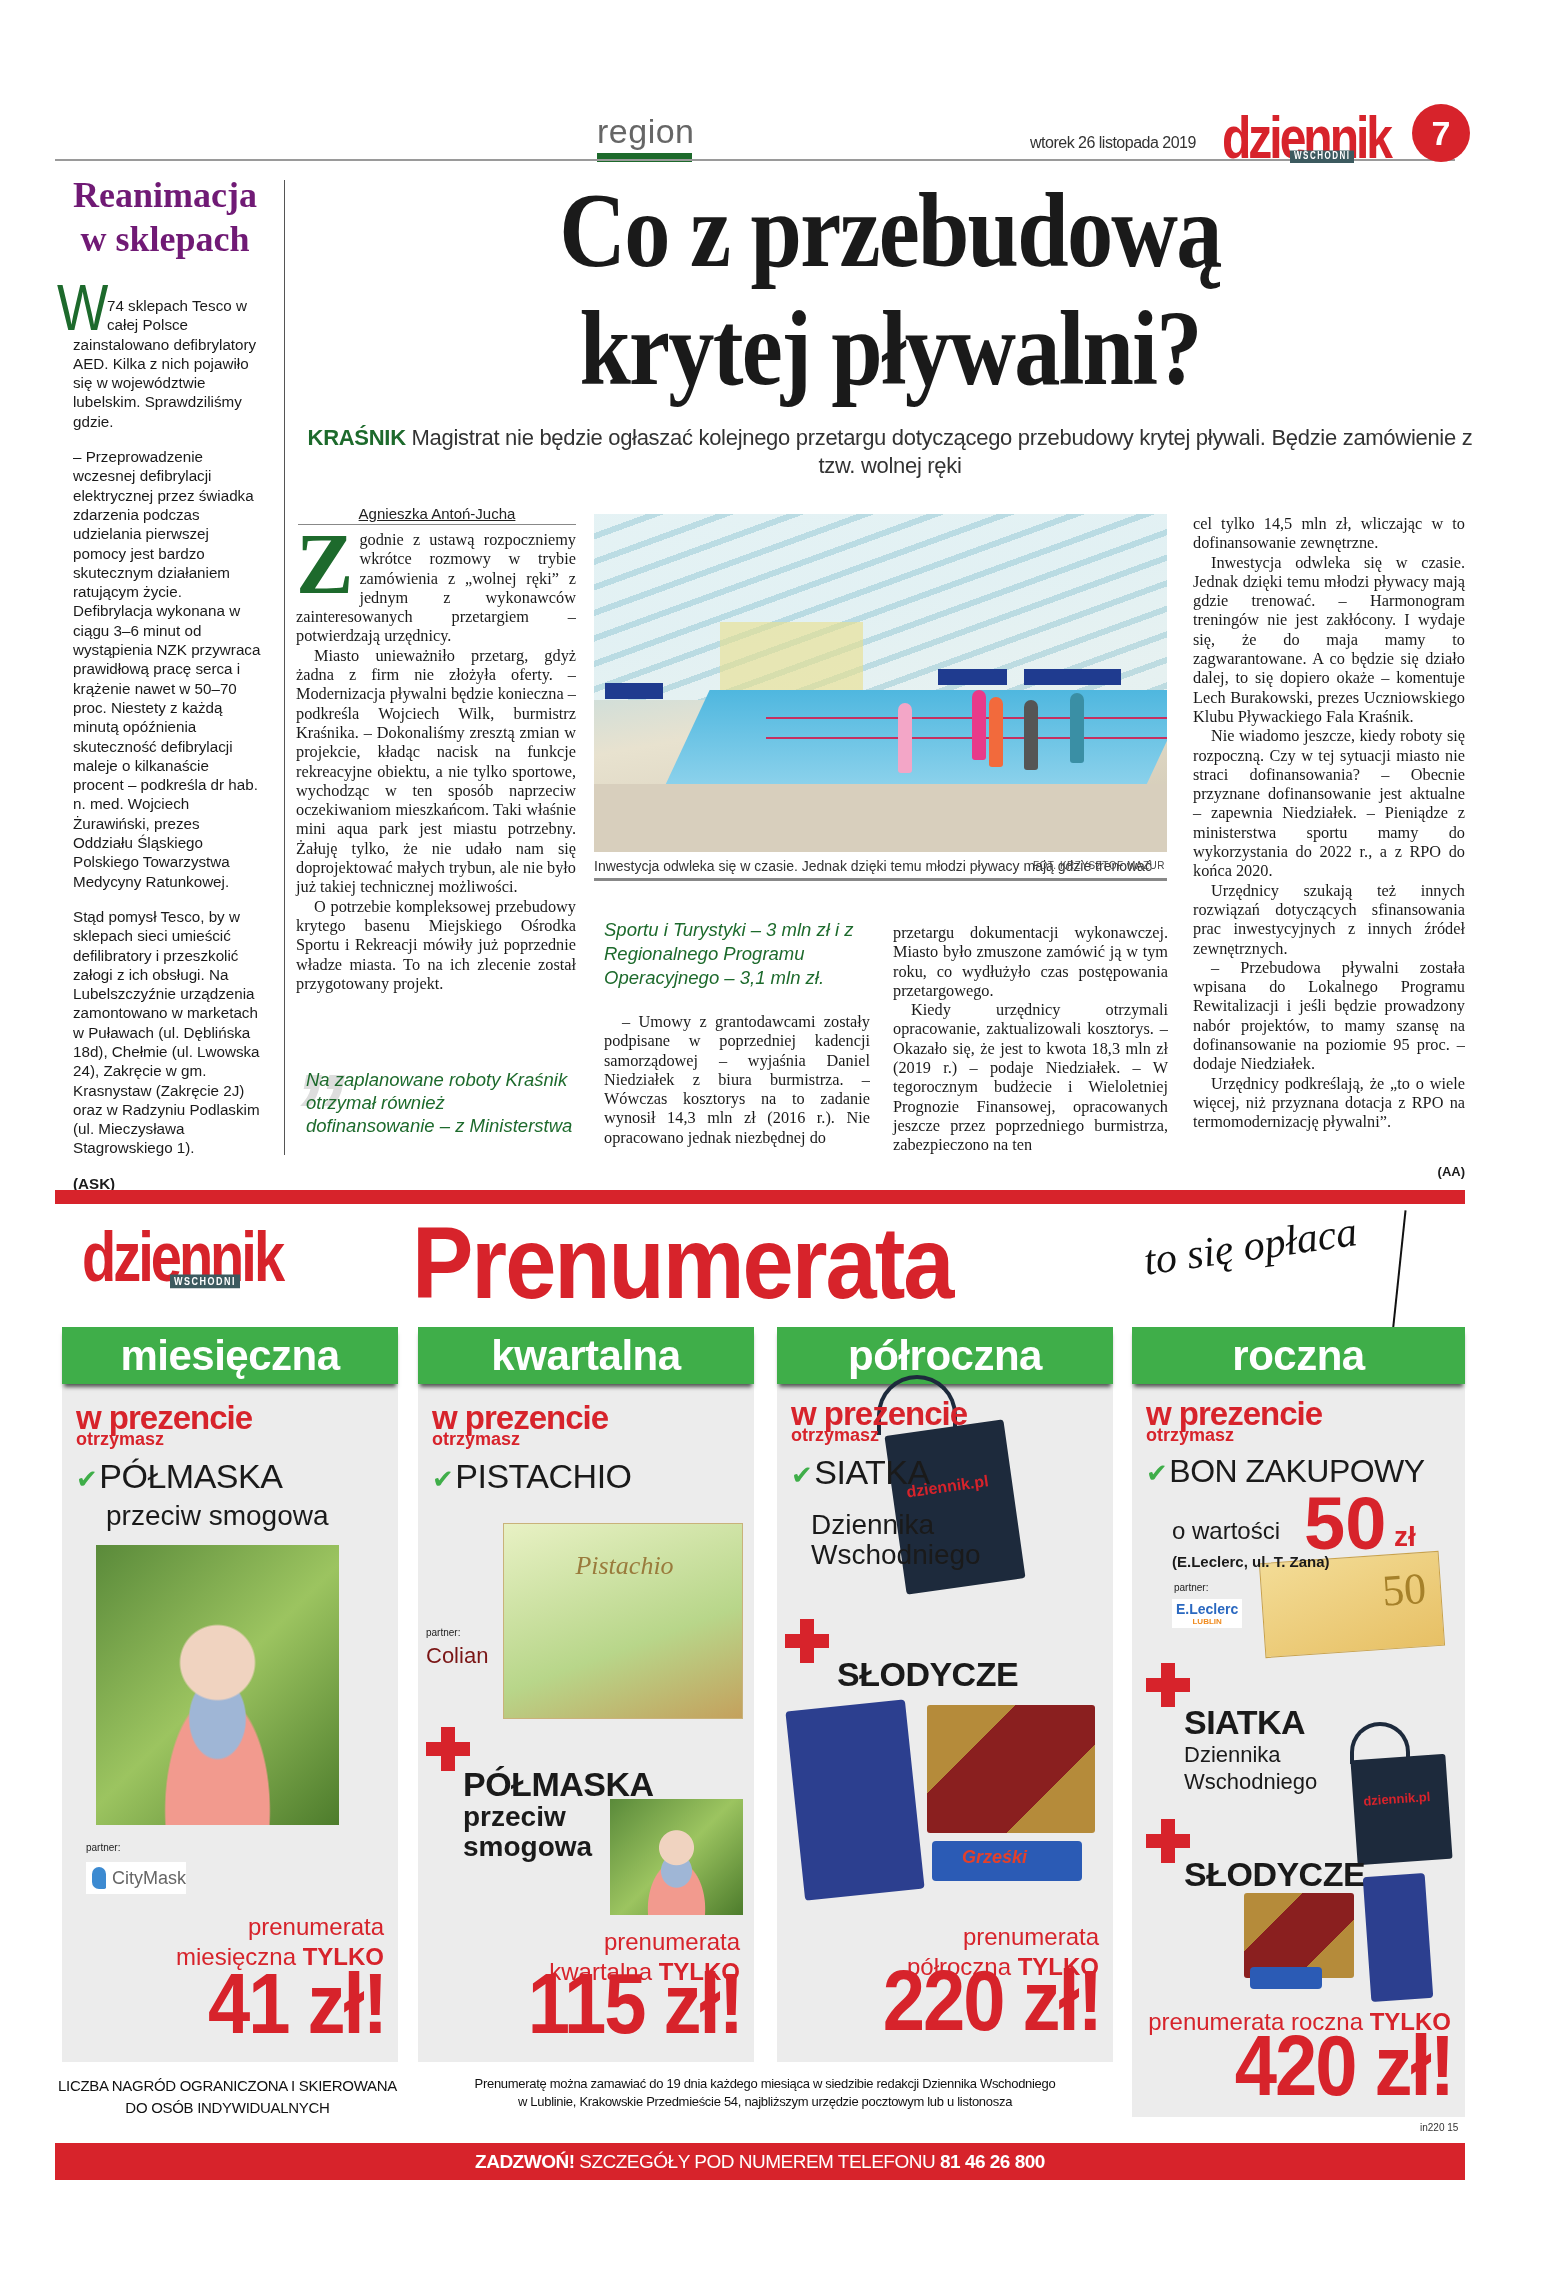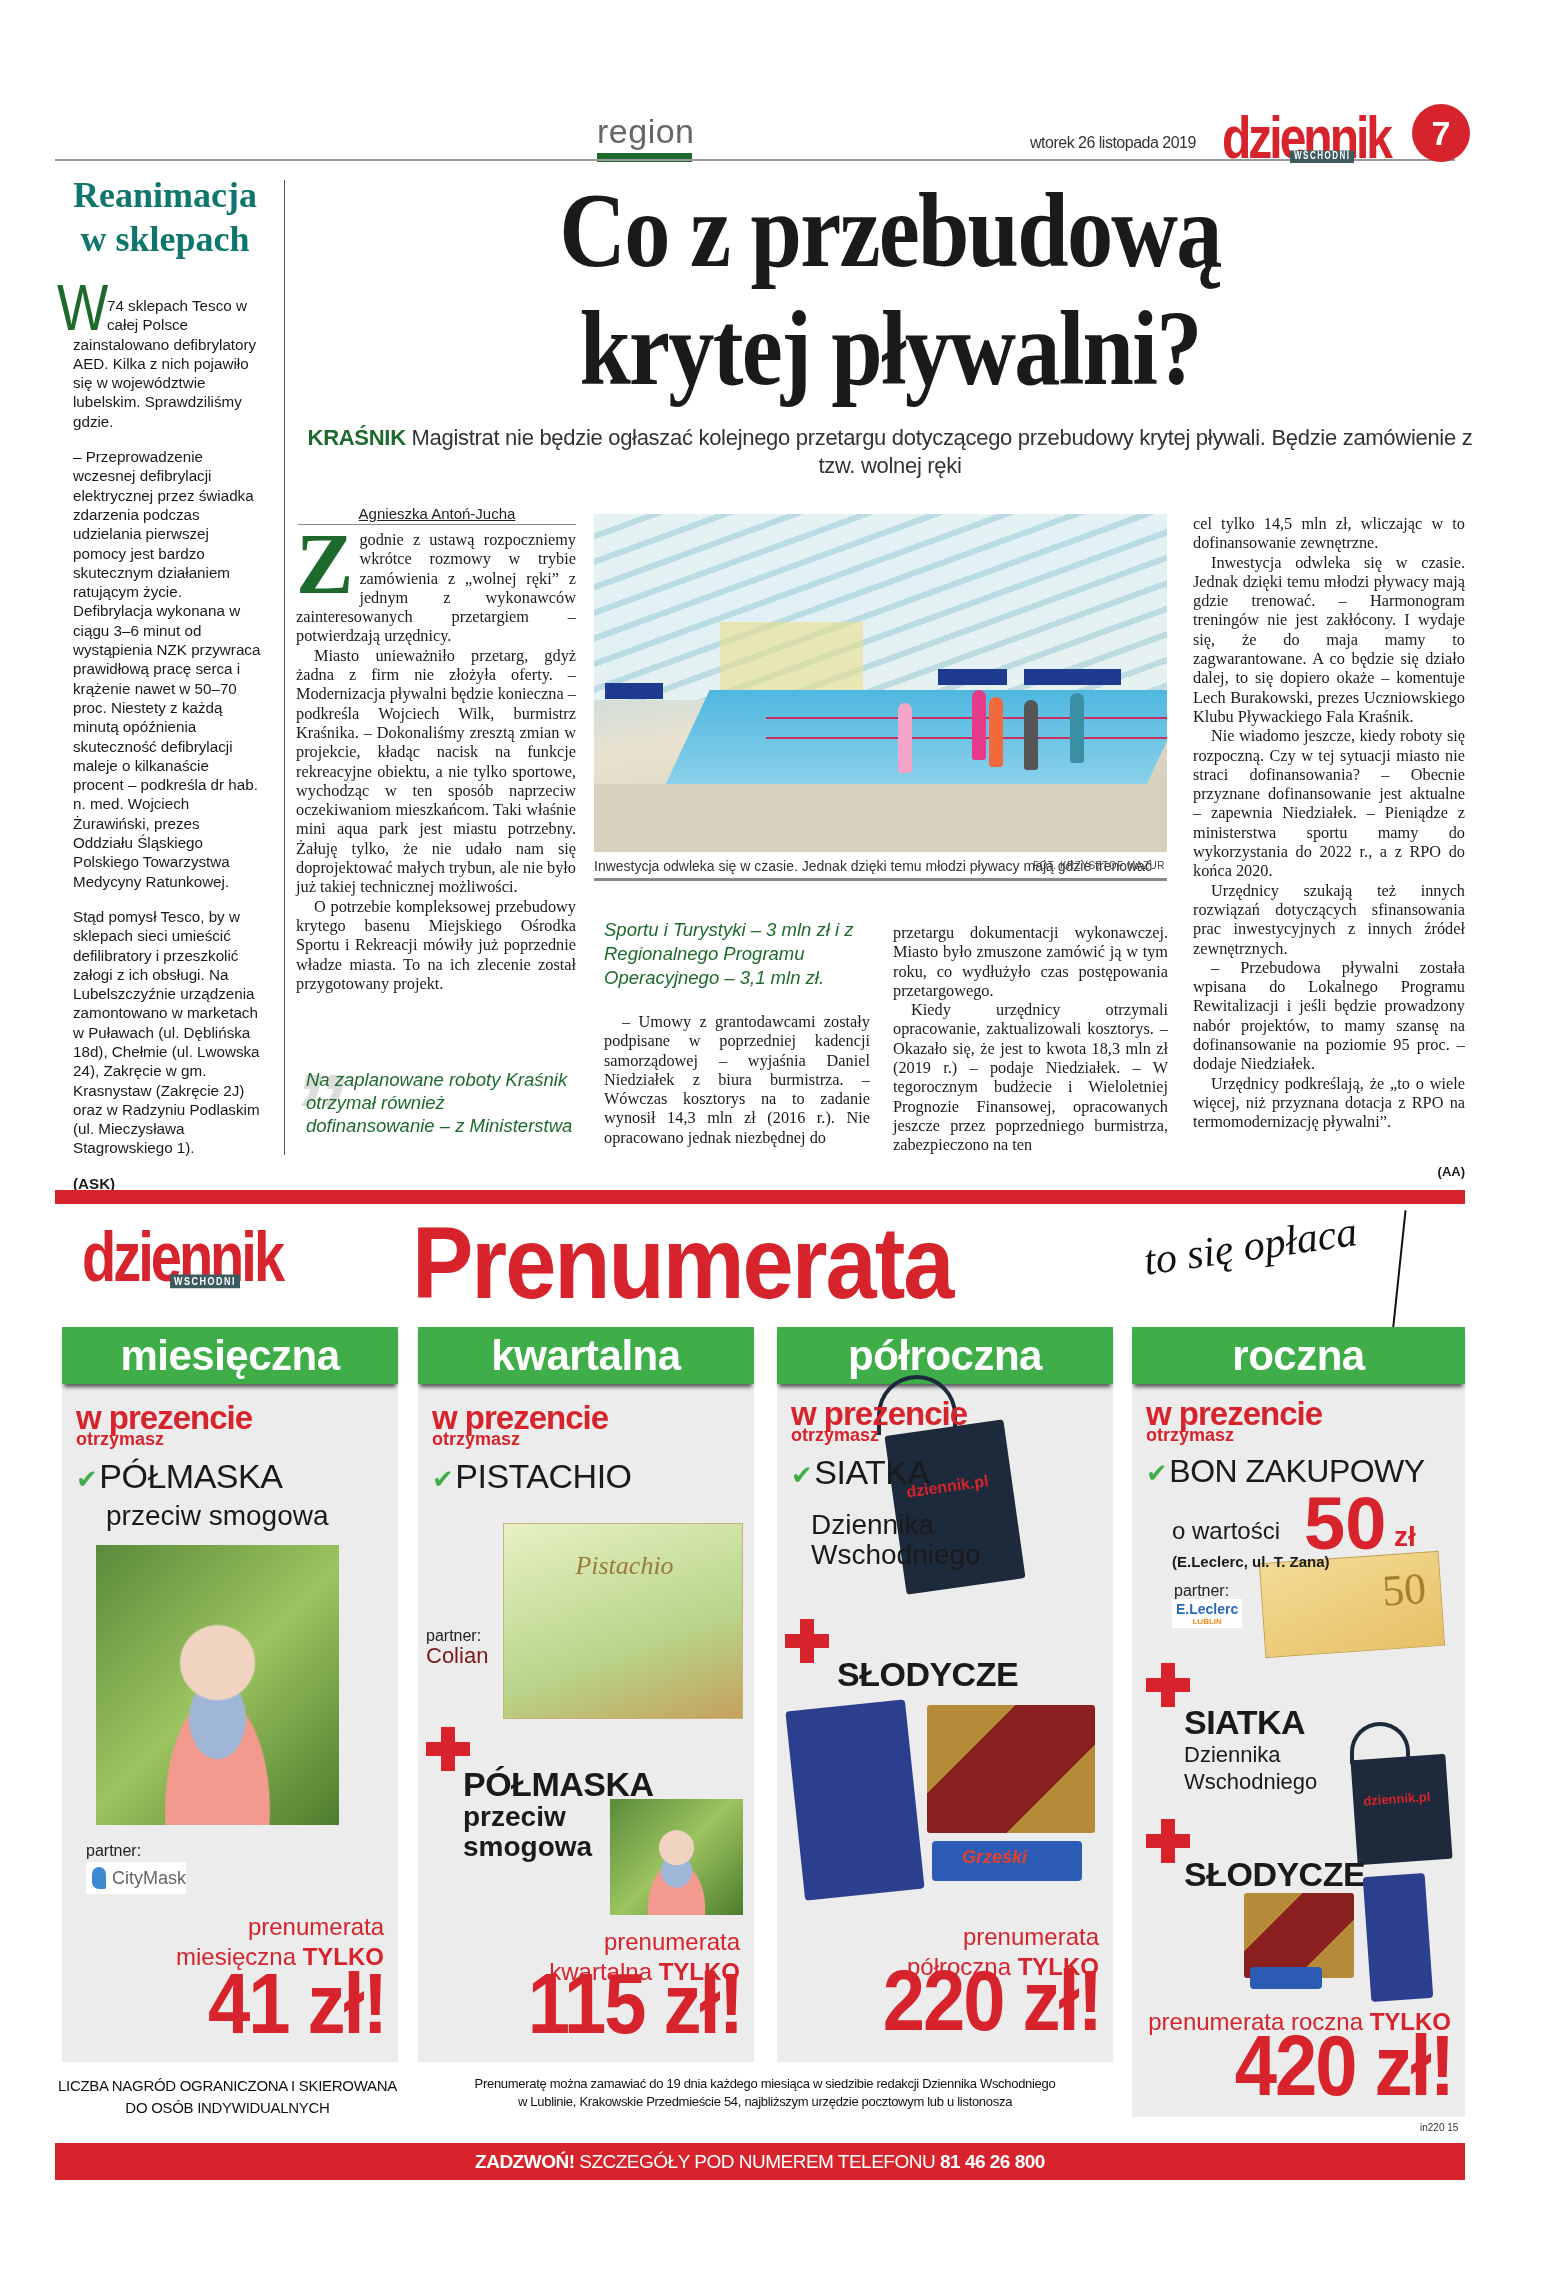--- a/index.html
+++ b/index.html
@@ -14,21 +14,21 @@
   .section-bar { left: 597px; top: 153px; width: 95px; height: 9px; background: #1d6a2c; }
   .date { left: 1030px; top: 134px; font-family: "Liberation Sans", sans-serif; font-size: 16px; color: #333; letter-spacing: -0.5px; }
   .logo { font-family: "Liberation Sans", sans-serif; font-weight: 900; color: #d7232b; letter-spacing: -3px; transform: scaleY(1.25); transform-origin: left top; line-height: 1; }
   .logo-top { left: 1222px; top: 108px; font-size: 48px; }
   .logo-sub { position: absolute; background: #3c5a5f; color: #fff; font-size: 8px; letter-spacing: 1.5px; padding: 1px 4px; font-weight: 700; }
   .logo-top .logo-sub { left: 68px; top: 34px; }
   .page-num { left: 1412px; top: 104px; width: 58px; height: 58px; border-radius: 50%; background: #d7232b; color: #fff; font-family: "Liberation Sans", sans-serif; font-weight: 700; font-size: 34px; display: flex; align-items: center; justify-content: center; }
 
   
   .side-divider { left: 284px; top: 180px; width: 1px; height: 975px; background: #555; }
-  .side-title { left: 55px; top: 173px; width: 220px; text-align: center; font-family: "Liberation Serif", serif; font-weight: 700; font-size: 36px; line-height: 44px; color: #0f766e; }
+  .side-title { left: 55px; top: 173px; width: 220px; text-align: center; font-family: "Liberation Serif", serif; font-weight: 700; font-size: 36px; line-height: 44px; color: #701a75; }
   .side-body { left: 57px; top: 280px; width: 222px; font-family: "Liberation Sans", sans-serif; font-size: 15.2px; line-height: 19.3px; color: #1a1a1a; }
   .side-body p { margin: 16px; }
   .drop-w { float: left; font-family: "Liberation Sans", sans-serif; font-weight: 300; font-size: 64px; line-height: 52px; color: #1d6a2c; margin: 2px 6px 0 0; transform: scaleX(0.85); transform-origin: left; width: 44px; }
   .side-sig { font-weight: 700; }
 
   
   .headline { left: 300px; top: 172px; width: 1180px; text-align: center; font-family: "Liberation Serif", serif; font-size: 105px; line-height: 118px; letter-spacing: -2px; color: #1a1a1a; transform: scaleX(0.88); transform-origin: center top; }
   .lead { left: 300px; top: 424px; width: 1180px; text-align: center; font-family: "Liberation Sans", sans-serif; font-size: 22px; line-height: 28px; color: #333; letter-spacing: -0.3px; }
   .lead .loc { color: #1d6a2c; font-weight: 700; }
 
@@ -71,21 +71,21 @@
   .plan-tab { position: absolute; left: 0; top: 0; width: 100%; height: 57px; background: #3fae49; color: #fff; font-family: "Liberation Sans", sans-serif; font-weight: 700; font-size: 42px; text-align: center; line-height: 57px; box-shadow: 0 5px 4px -2px #555; letter-spacing: -0.5px; }
   .wp { position: absolute; left: 14px; font-family: "Liberation Sans", sans-serif; font-weight: 900; font-size: 33px; color: #d7232b; letter-spacing: -1px; line-height: 1; }
   .wp-sub { position: absolute; left: 14px; font-family: "Liberation Sans", sans-serif; font-weight: 700; font-size: 18px; color: #d7232b; line-height: 1; }
   .gift { position: absolute; font-family: "Liberation Sans", sans-serif; font-size: 34px; color: #1a1a1a; line-height: 1; letter-spacing: -0.5px; }
   .gift .chk { color: #3fae49; font-size: 26px; margin-right: 2px; }
   .gift-sub { position: absolute; font-family: "Liberation Sans", sans-serif; font-size: 28px; color: #1a1a1a; line-height: 1.2; }
   .plus { position: absolute; width: 44px; height: 44px; }
   .plus::before, .plus::after { content: ""; position: absolute; background: #d7232b; }
   .plus::before { left: 15px; top: 0; width: 14px; height: 44px; }
   .plus::after { left: 0; top: 15px; width: 44px; height: 14px; }
-  .partner-lbl { position: absolute; font-family: "Liberation Sans", sans-serif; font-size: 16px; color: #222; }
+  .partner-lbl { position: absolute; font-family: "Liberation Sans", sans-serif; font-size: 10px; color: #222; }
   .price-lbl { position: absolute; right: 14px; text-align: right; font-family: "Liberation Sans", sans-serif; font-size: 24px; line-height: 30px; color: #d7232b; font-weight: 300; }
   .price-lbl b { font-weight: 700; }
   .price { position: absolute; right: 12px; font-family: "Liberation Sans", sans-serif; font-weight: 900; font-size: 76px; color: #d7232b; line-height: 1; letter-spacing: -2px; transform: scaleY(1.12); transform-origin: right bottom; }
 
   .img-box { position: absolute; overflow: hidden; }
   .mask-photo { background: radial-gradient(circle at 50% 42%, #f0d3c0 0 18%, transparent 19%), radial-gradient(ellipse at 50% 62%, #9fb6d6 0 16%, transparent 17%), radial-gradient(ellipse at 50% 95%, #f29a8e 0 30%, transparent 31%), linear-gradient(135deg, #5a8a3a, #9cc460 50%, #4d7c2c); }
   .choc-box { background: linear-gradient(160deg, #e8f1c4, #b8d68a 60%, #c4a15d 100%); border: 1px solid #c9b27a; }
   .choc-box span { position: absolute; left: 30%; top: 14%; font-family: "Liberation Serif", serif; font-style: italic; font-size: 26px; color: #9a7b3c; }
   .bag { background: #1d2a3c; border-radius: 3px; }
   .bag-handle { position: absolute; border: 4px solid #1d2a3c; border-bottom: none; border-radius: 40px 40px 0 0; }

